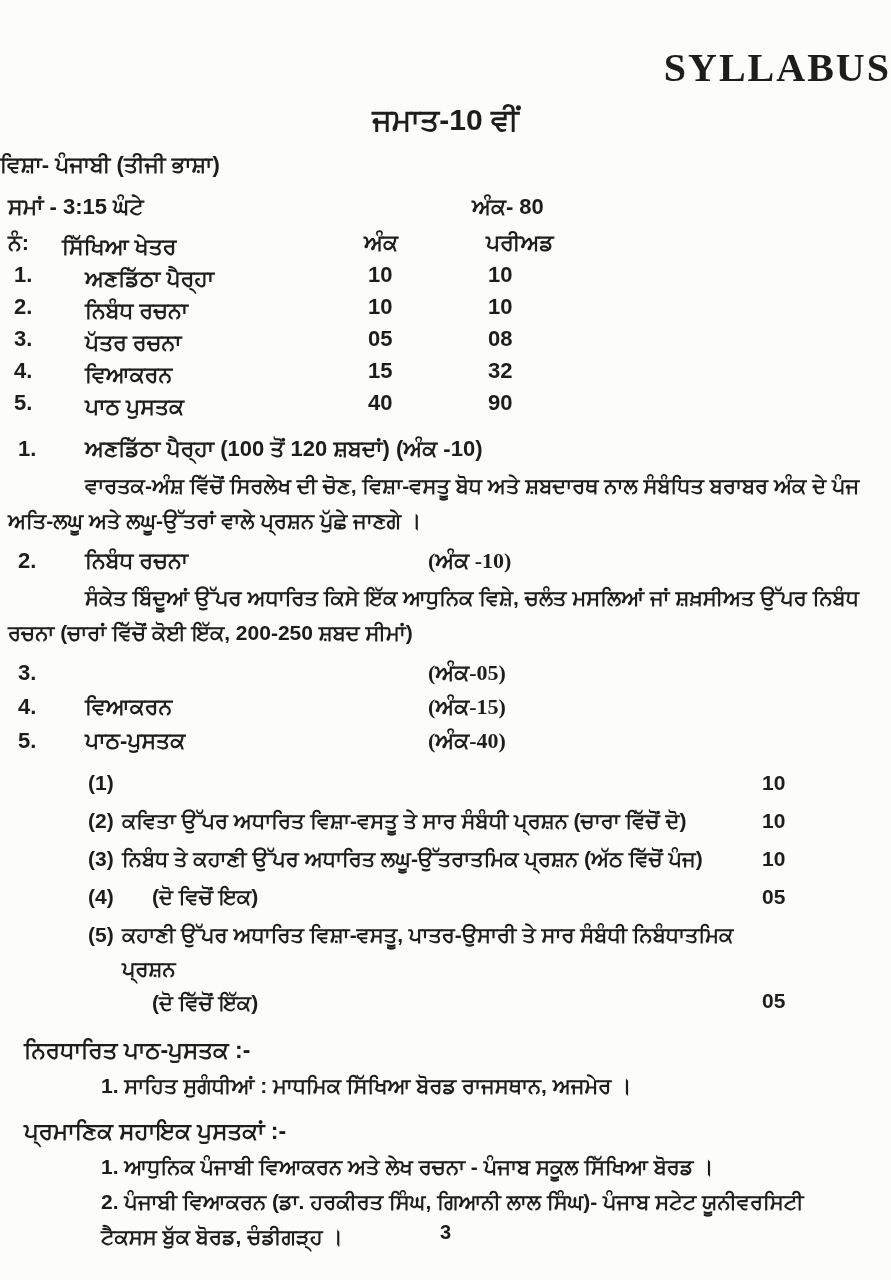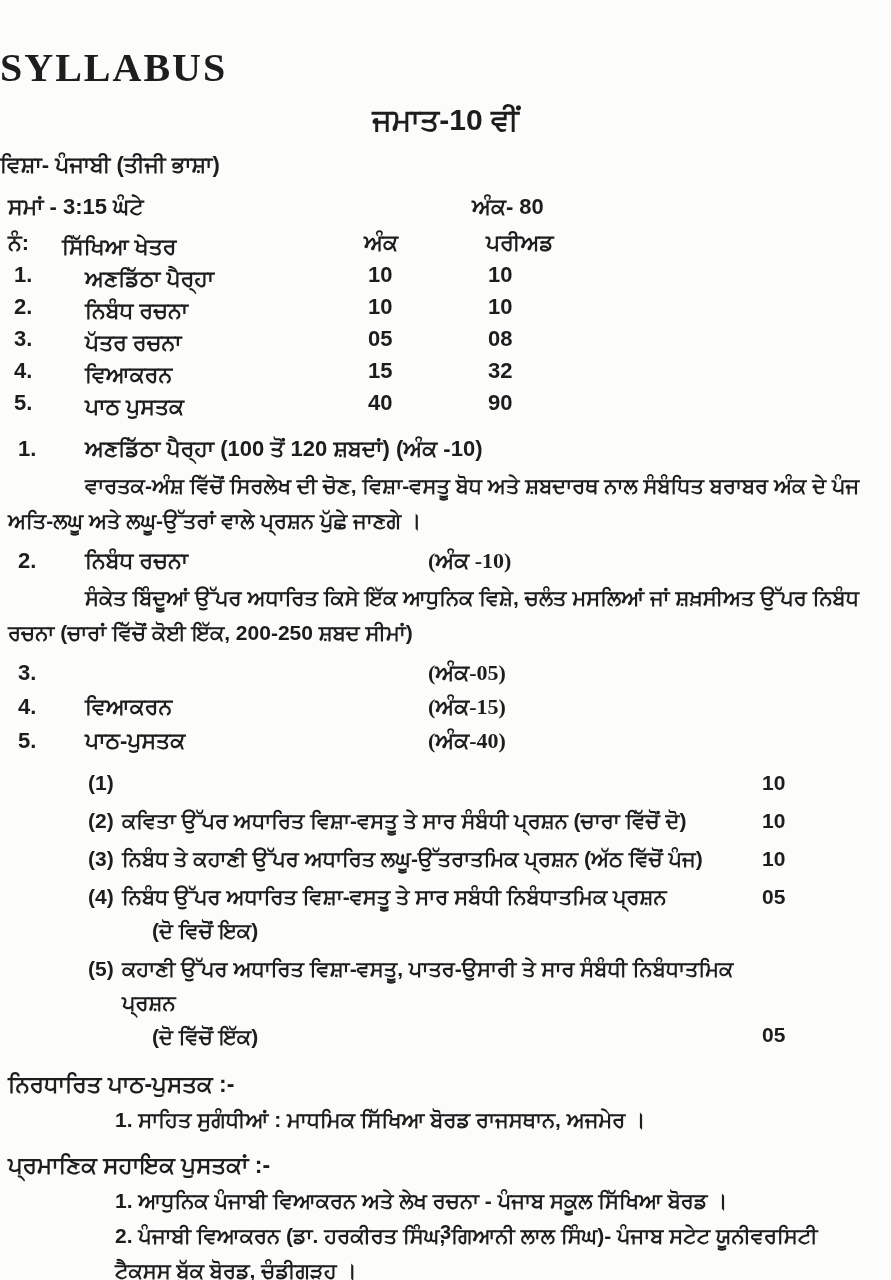--- a/index.html
+++ b/index.html
@@ -8,21 +8,21 @@
     width:891px;height:1280px;
     margin:0 auto;
     background:#fcfcfa;
     color:#1d1d1d;
     font-family:"Liberation Sans","DejaVu Sans",sans-serif;
     overflow:hidden;
     box-sizing:border-box;
   }
   .doc-title{
     padding-top:44px;
-    text-align:left;
+    text-align:right;
     font-family:"Liberation Serif","DejaVu Serif",serif;
     font-size:40px;
     font-weight:600;
     letter-spacing:2px;
   }
   .class-heading{
     margin-top:12px;
     text-align:center;
     font-size:30px;
     font-weight:700;
@@ -91,29 +91,29 @@
     line-height:34px;
     min-height:34px;
   }
   .tb-no{position:absolute;left:88px;top:2px;}
   .tb-text{display:block;padding-left:34px;}
   .tb-sub{display:block;padding-left:64px;}
   .tb-marks{position:absolute;left:762px;top:2px;}
   .tb-marks.bottom{top:auto;bottom:4px;}
 
   
-  .book-block{margin-top:10px;}
+  .book-block{margin-top:10px;padding-left:16px;}
   .book-heading{
     margin-left:8px;
     font-size:23px;
     font-weight:700;
     line-height:36px;
   }
   .book-item{
-    margin-left:115px;
+    margin-left:85px;
     margin-right:30px;
     font-size:21px;
     font-weight:600;
     line-height:35px;
   }
   .page-number{
     position:absolute;
     left:0;right:0;
     bottom:36px;
     text-align:center;
@@ -221,21 +221,20 @@
     </div>
 
     <div class="tb-item">
       <span class="tb-no">(3)</span>
       <span class="tb-text">ਨਿਬੰਧ ਤੇ ਕਹਾਣੀ ਉੱਪਰ ਅਧਾਰਿਤ ਲਘੂ-ਉੱਤਰਾਤਮਿਕ ਪ੍ਰਸ਼ਨ (ਅੱਠ ਵਿੱਚੋਂ ਪੰਜ)</span>
       <span class="tb-marks">10</span>
     </div>
 
     <div class="tb-item">
       <span class="tb-no">(4)</span>
-      <span class="tb-text">ਨਿਬੰਧ ਉੱਪਰ ਅਧਾਰਿਤ ਵਿਸ਼ਾ-ਵਸਤੂ ਤੇ ਸਾਰ ਸਬੰਧੀ ਨਿਬੰਧਾਤਮਿਕ ਪ੍ਰਸ਼ਨ</span>
       <span class="tb-sub">(ਦੋ ਵਿਚੋਂ ਇਕ)</span>
       <span class="tb-marks">05</span>
     </div>
 
     <div class="tb-item">
       <span class="tb-no">(5)</span>
       <span class="tb-text">ਕਹਾਣੀ ਉੱਪਰ ਅਧਾਰਿਤ ਵਿਸ਼ਾ-ਵਸਤੂ, ਪਾਤਰ-ਉਸਾਰੀ ਤੇ ਸਾਰ ਸੰਬੰਧੀ ਨਿਬੰਧਾਤਮਿਕ ਪ੍ਰਸ਼ਨ</span>
       <span class="tb-sub">(ਦੋ ਵਿੱਚੋਂ ਇੱਕ)</span>
       <span class="tb-marks bottom">05</span>
     </div>

